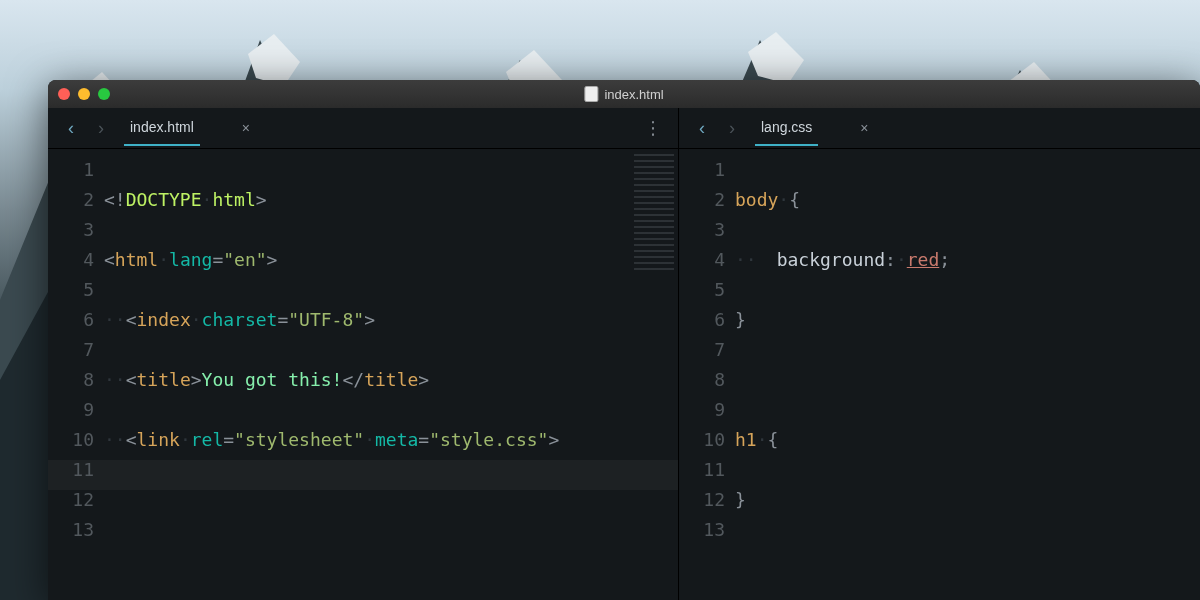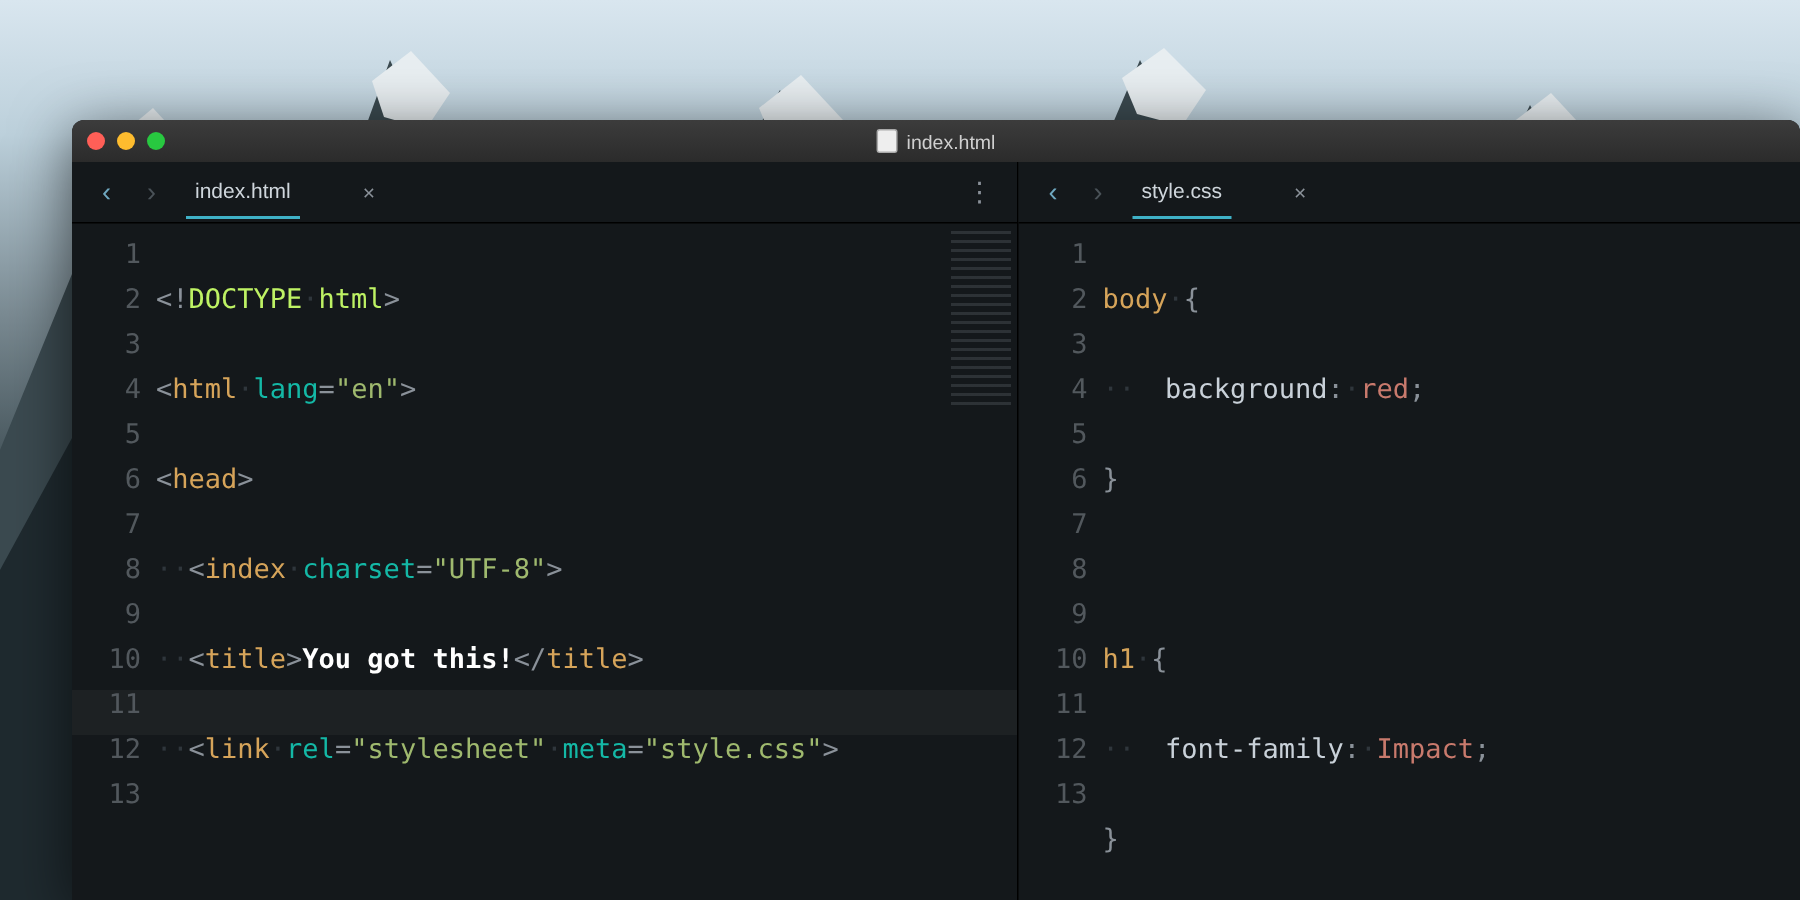--- a/index.html
+++ b/index.html
@@ -26,24 +26,24 @@
   .gutter{width:46px;text-align:right;color:#52585d;padding-right:10px;user-select:none;}
   .code{flex:1;white-space:pre;color:#c9d1d9;}
   .minimap{position:absolute;top:46px;right:4px;width:40px;height:120px;opacity:.35;background:
       repeating-linear-gradient(180deg,#5b6268 0 2px,transparent 2px 6px);}
   
   .p{color:#8a9199;} 
   .t{color:#d6a45a;} 
   .a{color:#14b8a6;} 
   .s{color:#9fb96e;} 
   .k{color:#bef264;} 
-  .txt{color:#ffffff;font-weight:bold;}
+  .txt{color:#86efac;}
   .sel{color:#d6a45a;margin-top:47px;} 
   .prop{color:#c9d1d9;margin-left:20px;}
-  .val{color:#c97a6d;}
+  .val{color:#c97a6d;text-decoration:underline;}
   .ws{color:#2f363c;}
   .hl-line{position:absolute;left:0;right:0;height:30px;background:rgba(255,255,255,0.04);}
   
   .ann{position:absolute;z-index:5;pointer-events:none;}
   svg.mountains{position:absolute;inset:0;z-index:1;}
 </style>
 </head>
 <body>
 
 <div class="bg"></div>
@@ -94,39 +94,38 @@
           <div>8</div>
           <div>9</div>
           <div>10</div>
           <div>11</div>
           <div>12</div>
           <div>13</div>
         </div>
         <div class="code">
 <div><span class="p">&lt;!</span><span class="k">DOCTYPE</span><span class="ws">·</span><span class="k">html</span><span class="p">&gt;</span></div>
 <div><span class="p">&lt;</span><span class="t">html</span><span class="ws">·</span><span class="a">lang</span><span class="p">=</span><span class="s">"en"</span><span class="p">&gt;</span></div>
-<div><span class="p">&lt;</span><span class="t">head</span><span class="p">&gt;</span></div>
 <div><span class="ws">··</span><span class="p">&lt;</span><span class="t">index</span><span class="ws">·</span><span class="a">charset</span><span class="p">=</span><span class="s">"UTF-8"</span><span class="p">&gt;</span></div>
 <div><span class="ws">··</span><span class="p">&lt;</span><span class="t">title</span><span class="p">&gt;</span><span class="txt">You got this!</span><span class="p">&lt;/</span><span class="t">title</span><span class="p">&gt;</span></div>
 <div><span class="ws">··</span><span class="p">&lt;</span><span class="t">link</span><span class="ws">·</span><span class="a">rel</span><span class="p">=</span><span class="s">"stylesheet"</span><span class="ws">·</span><span class="a">meta</span><span class="p">=</span><span class="s">"style.css"</span><span class="p">&gt;</span></div>
 
 
 
 
 
 
         </div>
       </div>
     </div>
 
     <div class="pane pane-right">
       <div class="tabbar">
         <span class="chevron">‹</span>
         <span class="chevron chev-dim">›</span>
-        <span class="tab">style.css</span>
+        <span class="tab">lang.css</span>
         <span class="tab-close">×</span>
       </div>
 
       <div class="editor">
         <div class="gutter">
           <div>1</div>
           <div>2</div>
           <div>3</div>
           <div>4</div>
           <div>5</div>
@@ -138,21 +137,20 @@
           <div>11</div>
           <div>12</div>
           <div>13</div>
         </div>
         <div class="code">
 <div><span class="sel">body</span><span class="ws">·</span><span class="p">{</span></div>
 <div><span class="ws">··</span><span class="prop">background</span><span class="p">:</span><span class="ws">·</span><span class="val">red</span><span class="p">;</span></div>
 <div><span class="p">}</span></div>
 <div>&nbsp;</div>
 <div><span class="sel">h1</span><span class="ws">·</span><span class="p">{</span></div>
-<div><span class="ws">··</span><span class="prop">font-family</span><span class="p">:</span><span class="ws">·</span><span class="val">Impact</span><span class="p">;</span></div>
 <div><span class="p">}</span></div>
 
 
 
 
 
 
         </div>
       </div>
     </div>

